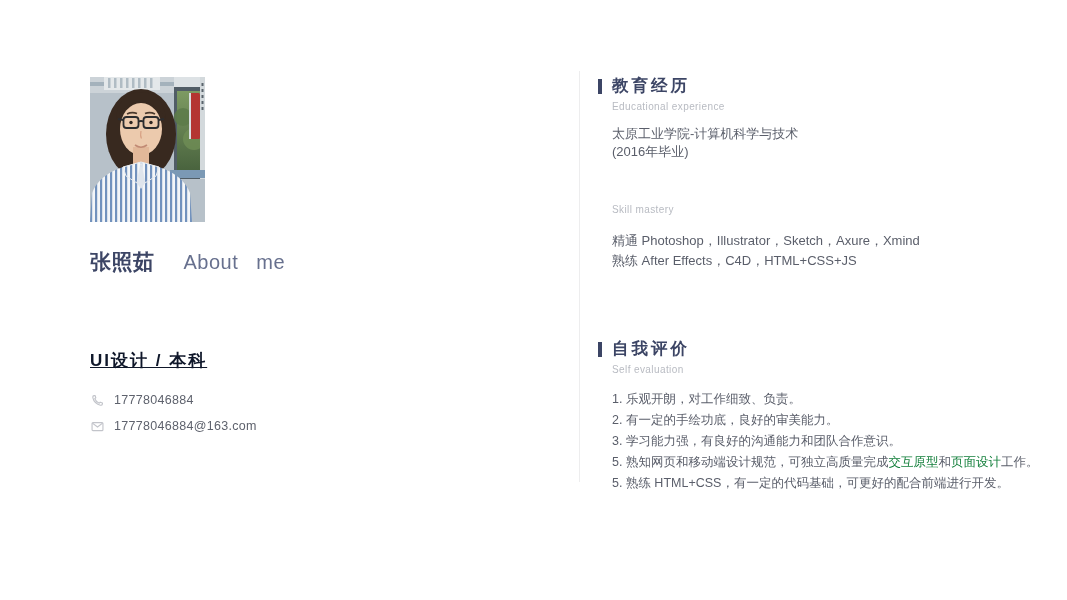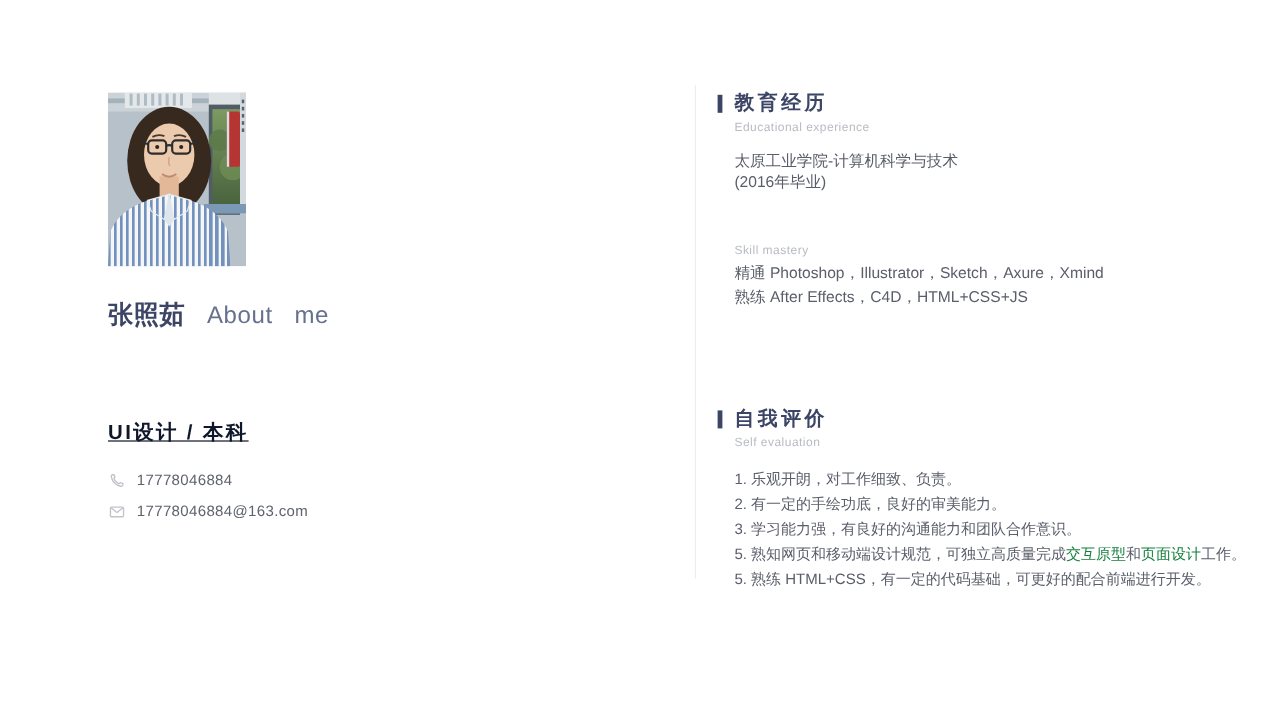--- a/index.html
+++ b/index.html
@@ -8,21 +8,21 @@
     width:1067px; height:600px; position:relative; overflow:hidden;
     font-family:"Liberation Sans","DejaVu Sans",sans-serif;
     -webkit-font-smoothing:antialiased;
   }
   .photo {
     position:absolute; left:90px; top:77px; width:115px; height:145px;
     overflow:hidden;
   }
   .name-row {
     position:absolute; left:90px; top:248px;
-    display:flex; align-items:baseline;
+    display:flex; align-items:baseline;gap:11px;
   }
   .name-cn { font-size:21px; font-weight:bold; color:#3c4565; letter-spacing:0.5px; }
   .name-en { font-size:20px; font-weight:400; color:#67708e; margin-left:18px; word-spacing:12px; letter-spacing:0.5px; }
   .job-title {
     position:absolute; left:90px; top:349px;
     font-size:17px; font-weight:bold; color:#0f172a; letter-spacing:2px;text-decoration:underline;
   }
   .contacts { position:absolute; left:90px; top:387px; }
   .contact-row { display:flex; align-items:center; height:26px; }
   .contact-icon { width:15px; height:15px; margin-right:9px; flex:0 0 auto; display:block; }
@@ -34,21 +34,21 @@
   .section { position:absolute; left:598px; width:430px; }
   .sec-education { top:75px; }
   .sec-skills    { top:200px; }
   .sec-selfeval  { top:338px; }
   .sec-header { display:flex; align-items:center; }
   .sec-bar { width:4px; height:15px; background:#3c4565; margin-right:10px; }
   .sec-title { font-size:16.5px; font-weight:bold; color:#3c4565; letter-spacing:3px; }
   .sec-subtitle { font-size:10px; color:#b8bbc2; margin:4px 0 0 14px; letter-spacing:0.4px; }
   .sec-body { margin:13px 0 0 14px; font-size:13px; color:#5a5e6a; }
   .sec-education .sec-body { line-height:18px; }
-  .sec-skills .sec-body { margin-top:3px; line-height:20px; }
+  .sec-skills .sec-body { margin-top:16px; line-height:20px; }
   .sec-selfeval .sec-body { margin-top:14px; font-size:12.5px; line-height:21px; width:460px; }
   .link { color:#15803d; cursor:pointer; }
 </style>
 </head>
 <body>
 
 <div class="photo">
   <svg viewBox="0 0 115 145" width="115" height="145" xmlns="http://www.w3.org/2000/svg">
     <defs>
       <pattern id="stripes" width="5" height="6" patternUnits="userSpaceOnUse">

